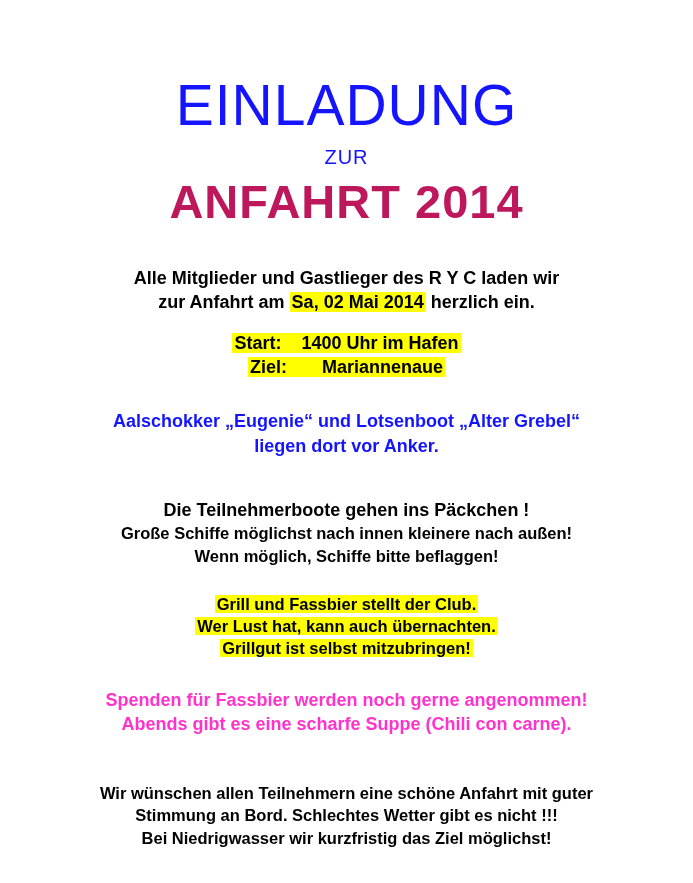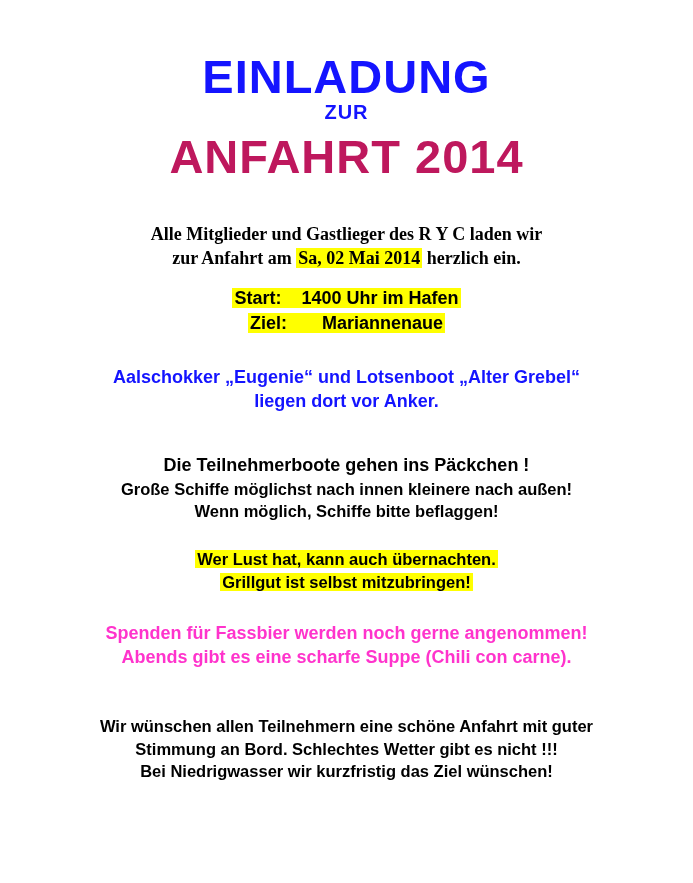--- a/index.html
+++ b/index.html
@@ -19,31 +19,32 @@
     width: 693px;
     height: 883px;
     position: relative;
     box-sizing: border-box;
     padding: 0 20px;
   }
   .center { text-align: center; }
 
   .title-main {
     color: #1414ff;
-    font-weight: bold;
-    font-size: 47px;
+    font-weight: normal;
+    font-size: 57px;
     letter-spacing: 1px;
     line-height: 1.05;
-    margin-top: 52px;
+    margin-top: 76px;
   }
   .title-sub {
     color: #1414ff;
-    font-weight: bold;
+    font-weight: normal;
     font-size: 20px;
     letter-spacing: 1px;
+    margin-top: 10px;
   }
   .title-main2 {
     color: #be185d;
     font-weight: bold;
     font-size: 47px;
     letter-spacing: 1px;
     line-height: 1.05;
     margin-top: 8px;
   }
 
@@ -75,21 +76,21 @@
 </style>
 </head>
 <body>
 
 <div class="page">
 
   <div class="center title-main">EINLADUNG</div>
   <div class="center title-sub">ZUR</div>
   <div class="center title-main2">ANFAHRT  2014</div>
 
-  <div class="block" style="margin-top:40px;font-family:Liberation Serif, serif;">
+  <div class="block" style="margin-top:40px;">
     <div class="center line">Alle Mitglieder und Gastlieger des R Y C laden wir</div>
     <div class="center line"><span>zur Anfahrt am </span><span class="hl">Sa, 02 Mai 2014</span><span> herzlich ein.</span></div>
   </div>
 
   <div class="block" style="margin-top:16px;">
     <div class="center line"><span class="hl mono-sp">Start:    1400 Uhr im Hafen</span></div>
     <div class="center line"><span class="hl mono-sp">Ziel:       Mariannenaue</span></div>
   </div>
 
   <div class="block" style="margin-top:30px;">
@@ -97,28 +98,29 @@
     <div class="center line blue">liegen dort vor Anker.</div>
   </div>
 
   <div class="block" style="margin-top:40px;">
     <div class="center line">Die Teilnehmerboote gehen ins Päckchen !</div>
     <div class="center line small">Große Schiffe möglichst nach innen kleinere nach außen!</div>
     <div class="center line small">Wenn möglich, Schiffe bitte beflaggen!</div>
   </div>
 
   <div class="block" style="margin-top:26px;">
+    <div class="center line small"><span class="hl">Grill und Fassbier stellt der Club.</span></div>
     <div class="center line small"><span class="hl">Wer Lust hat, kann auch übernachten.</span></div>
     <div class="center line small"><span class="hl">Grillgut ist selbst mitzubringen!</span></div>
   </div>
 
   <div class="block" style="margin-top:28px;">
     <div class="center line magenta">Spenden für Fassbier werden noch gerne angenommen!</div>
     <div class="center line magenta">Abends gibt es eine scharfe Suppe (Chili con carne).</div>
   </div>
 
   <div class="block" style="margin-top:46px;">
     <div class="center line small">Wir wünschen allen Teilnehmern eine schöne Anfahrt  mit guter</div>
     <div class="center line small">Stimmung an Bord. Schlechtes Wetter gibt es nicht !!!</div>
-    <div class="center line small">Bei Niedrigwasser wir kurzfristig das Ziel wünschen!</div>
+    <div class="center line small">Bei Niedrigwasser wir kurzfristig das Ziel möglichst!</div>
   </div>
 
 </div>
 
 </body></html>

